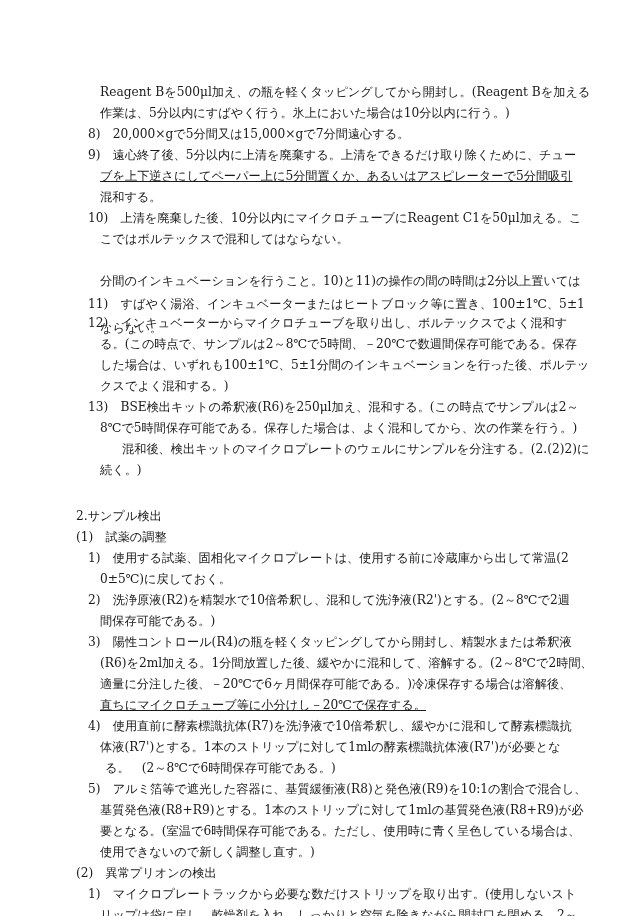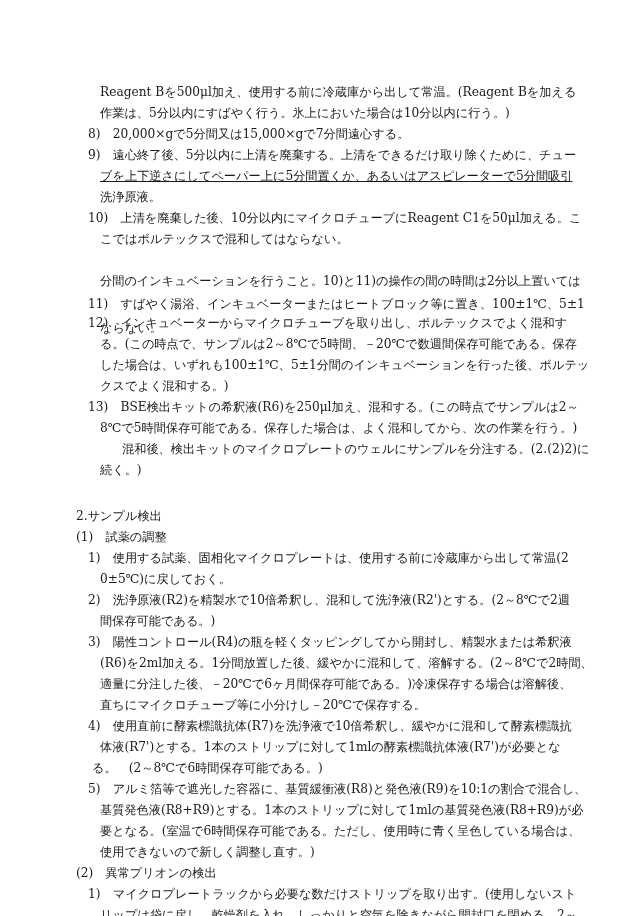--- a/index.html
+++ b/index.html
@@ -10,26 +10,26 @@
     font-size: 12.2px;
     line-height: 21.2px;
   }
   .page { position: absolute; left: 0; top: 82px; width: 630px; }
   .line { position: absolute; white-space: nowrap; height: 21px; }
 </style>
 </head>
 <body>
 
 <div class="page" id="page">
-    <div class="line" style="left: 100px; top: 0px;">Reagent Bを500μl加え、使用する前に冷蔵庫から出して常温。(Reagent Bを加える</div>
+    <div class="line" style="left: 100px; top: 0px;">Reagent Bを500μl加え、の瓶を軽くタッピングしてから開封し。(Reagent Bを加える</div>
     <div class="line" style="left: 100px; top: 21px;">作業は、5分以内にすばやく行う。氷上においた場合は10分以内に行う。)</div>
     <div class="line" style="left: 88px; top: 42px;">8)　20,000×gで5分間又は15,000×gで7分間遠心する。</div>
     <div class="line" style="left: 88px; top: 63px;">9)　遠心終了後、5分以内に上清を廃棄する。上清をできるだけ取り除くために、チュー</div>
     <div class="line" style="left: 100px; top: 84px; text-decoration: underline;">ブを上下逆さにしてペーパー上に5分間置くか、あるいはアスピレーターで5分間吸引</div>
-    <div class="line" style="left: 100px; top: 105px;">洗浄原液。</div>
+    <div class="line" style="left: 100px; top: 105px;">混和する。</div>
     <div class="line" style="left: 88px; top: 126px;">10)　上清を廃棄した後、10分以内にマイクロチューブにReagent C1を50μl加える。こ</div>
     <div class="line" style="left: 100px; top: 147px;">こではボルテックスで混和してはならない。</div>
     <div class="line" style="left: 88px; top: 168px; margin-top: 44px;">11)　すばやく湯浴、インキュベーターまたはヒートブロック等に置き、100±1℃、5±1</div>
     <div class="line" style="left: 100px; top: 189px;">分間のインキュベーションを行うこと。10)と11)の操作の間の時間は2分以上置いては</div>
     <div class="line" style="left: 100px; top: 210px; margin-top: 26px;">ならない。</div>
     <div class="line" style="left: 88px; top: 231px;">12)　インキュベーターからマイクロチューブを取り出し、ボルテックスでよく混和す</div>
     <div class="line" style="left: 100px; top: 252px;">る。(この時点で、サンプルは2～8℃で5時間、－20℃で数週間保存可能である。保存</div>
     <div class="line" style="left: 100px; top: 273px;">した場合は、いずれも100±1℃、5±1分間のインキュベーションを行った後、ボルテッ</div>
     <div class="line" style="left: 100px; top: 294px;">クスでよく混和する。)</div>
     <div class="line" style="left: 88px; top: 315px;">13)　BSE検出キットの希釈液(R6)を250μl加え、混和する。(この時点でサンプルは2～</div>
@@ -38,24 +38,24 @@
     <div class="line" style="left: 100px; top: 378px;">続く。)</div>
     <div class="line" style="left: 76px; top: 424px;">2.サンプル検出</div>
     <div class="line" style="left: 76px; top: 445px;">(1)　試薬の調整</div>
     <div class="line" style="left: 88px; top: 466px;">1)　使用する試薬、固相化マイクロプレートは、使用する前に冷蔵庫から出して常温(2</div>
     <div class="line" style="left: 100px; top: 487px;">0±5℃)に戻しておく。</div>
     <div class="line" style="left: 88px; top: 508px;">2)　洗浄原液(R2)を精製水で10倍希釈し、混和して洗浄液(R2')とする。(2～8℃で2週</div>
     <div class="line" style="left: 100px; top: 529px;">間保存可能である。)</div>
     <div class="line" style="left: 88px; top: 550px;">3)　陽性コントロール(R4)の瓶を軽くタッピングしてから開封し、精製水または希釈液</div>
     <div class="line" style="left: 100px; top: 571px;">(R6)を2ml加える。1分間放置した後、緩やかに混和して、溶解する。(2～8℃で2時間、</div>
     <div class="line" style="left: 100px; top: 592px;">適量に分注した後、－20℃で6ヶ月間保存可能である。)冷凍保存する場合は溶解後、</div>
-    <div class="line" style="left: 100px; top: 613px;">直ちにマイクロチューブ等に小分けし－20℃で保存する。</div>
+    <div class="line" style="left: 100px; top: 613px; text-decoration: underline;">直ちにマイクロチューブ等に小分けし－20℃で保存する。</div>
     <div class="line" style="left: 88px; top: 634px;">4)　使用直前に酵素標識抗体(R7)を洗浄液で10倍希釈し、緩やかに混和して酵素標識抗</div>
     <div class="line" style="left: 100px; top: 655px;">体液(R7')とする。1本のストリップに対して1mlの酵素標識抗体液(R7')が必要とな</div>
-    <div class="line" style="left: 92px; top: 676px;">る。　(2～8℃で6時間保存可能である。)</div>
+    <div class="line" style="left: 105px; top: 676px;">る。　(2～8℃で6時間保存可能である。)</div>
     <div class="line" style="left: 88px; top: 697px;">5)　アルミ箔等で遮光した容器に、基質緩衝液(R8)と発色液(R9)を10:1の割合で混合し、</div>
     <div class="line" style="left: 100px; top: 718px;">基質発色液(R8+R9)とする。1本のストリップに対して1mlの基質発色液(R8+R9)が必</div>
     <div class="line" style="left: 100px; top: 739px;">要となる。(室温で6時間保存可能である。ただし、使用時に青く呈色している場合は、</div>
     <div class="line" style="left: 100px; top: 760px;">使用できないので新しく調整し直す。)</div>
     <div class="line" style="left: 76px; top: 781px;">(2)　異常プリオンの検出</div>
     <div class="line" style="left: 88px; top: 802px;">1)　マイクロプレートラックから必要な数だけストリップを取り出す。(使用しないスト</div>
     <div class="line" style="left: 100px; top: 823px;">リップは袋に戻し、乾燥剤を入れ、しっかりと空気を除きながら開封口を閉める。2～</div>
   </div>
 
 </body></html>

